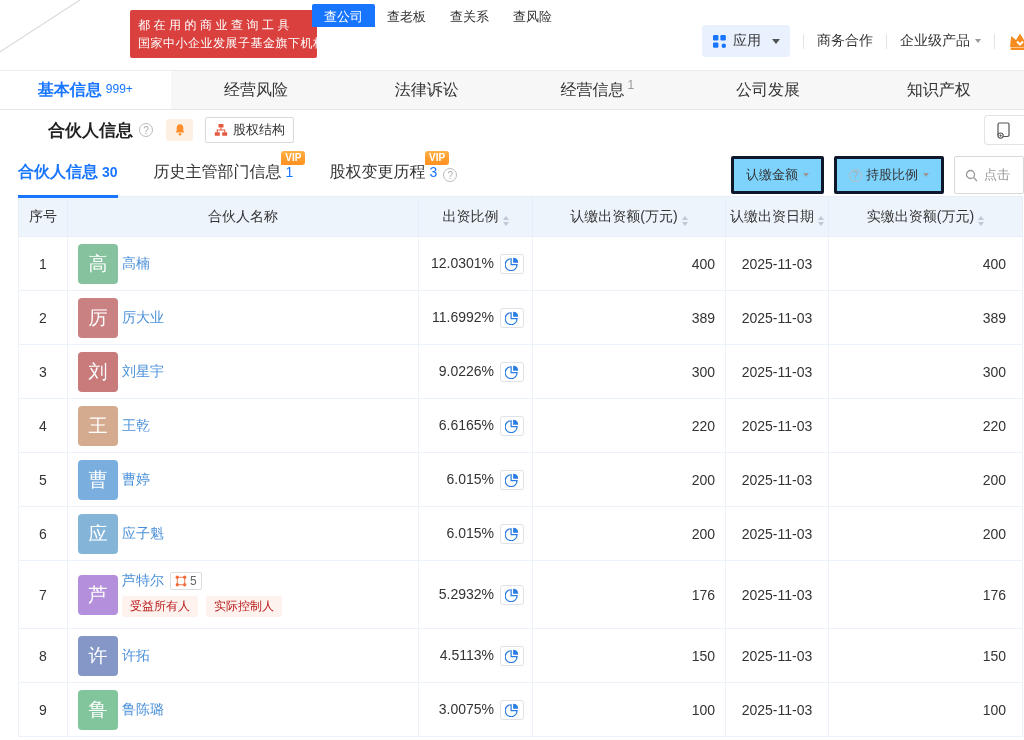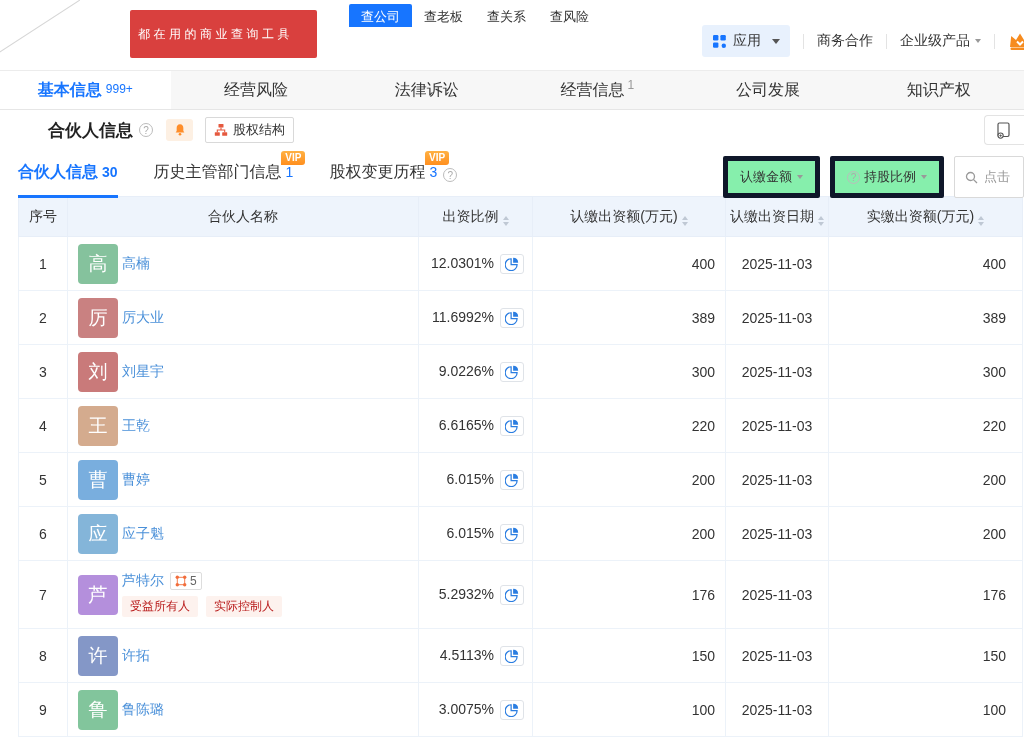--- a/index.html
+++ b/index.html
@@ -12,21 +12,21 @@
   .corner-fold { position:absolute; left:-4px; top:54px; width:100px; height:1px; background:#d6d6d6; transform:rotate(-33deg); transform-origin:left center; }
   .logo { position:absolute; left:6px; top:6px; width:118px; z-index:6; }
   .logo-swirl { display:block; margin-left:6px; }
   .logo-brand { font-size:26px; font-weight:bold; color:#2b2b2b; letter-spacing:2px; line-height:26px; margin-top:-2px; }
   .logo-domain { font-size:9px; font-weight:bold; color:#4a4a4a; letter-spacing:1.2px; margin-top:2px; }
 
   .promo { position:absolute; left:130px; top:10px; width:187px; height:48px; background:#d9403e; border-radius:2px; color:#fff; font-size:12px; display:flex; flex-direction:column; justify-content:center; padding:0 8px; }
   .promo-line1 { letter-spacing:3.5px; line-height:18px; white-space:nowrap; }
   .promo-line2 { letter-spacing:0.5px; line-height:18px; white-space:nowrap; }
 
-  .search-wrap { position:absolute; left:349px; top:4px; }
+  .search-wrap { position:absolute; left:312px; top:4px; }
   .search-tabs { display:flex; height:23px; }
   .search-tab { font-size:13px; color:#333; padding:4px 12px 0 12px; cursor:pointer; }
   .search-tab.active { background:#1775ff; color:#fff; padding-top:4px; border-radius:2px 2px 0 0; }
   .search-row { display:flex; align-items:center; }
   .search-box { position:relative; width:310px; }
   .search-input { width:310px; height:34px; border:2px solid #1775ff; border-radius:0; font-size:14px; color:#333; padding:0 30px 0 10px; outline:none; font-family:inherit; }
   .clear-btn { position:absolute; right:8px; top:9px; width:16px; height:16px; border-radius:50%; background:#c9ccd1; color:#fff; font-size:11px; line-height:16px; text-align:center; cursor:pointer; }
   .search-btn { width:74px; height:34px; margin-left:3px; background:#1775ff; color:#fff; border:none; font-size:14px; cursor:pointer; font-family:inherit; }
 
   .top-nav { position:absolute; right:-8px; top:24px; height:34px; display:flex; align-items:center; font-size:14px; color:#333; }
@@ -55,21 +55,21 @@
 
   
   .subtabs { position:relative; display:flex; align-items:flex-start; padding:16px 0 0 18px; height:50px; }
   .subtab { position:relative; display:flex; align-items:baseline; font-size:16px; color:#333; margin-right:36px; cursor:pointer; padding-bottom:12px; }
   .subtab.active { color:#1775ff; font-weight:bold; border-bottom:3px solid #1775ff; }
   .subtab .count { font-size:14px; color:#1775ff; margin-left:4px; font-weight:normal; }
   .subtab.active .count { font-weight:bold; }
   .vip-badge { position:absolute; top:-13px; right:-12px; background:linear-gradient(180deg,#ffb143,#ff8f1f); color:#fff; font-size:10px; font-weight:bold; line-height:14px; padding:0 4px; border-radius:3px 3px 3px 0; }
   .subtab .qmark { align-self:center; position:relative; top:1px; }
   .subtab-actions { position:absolute; right:0; top:10px; display:flex; gap:10px; }
-  .filter-btn { display:flex; align-items:center; border:5px solid #0f172a; border-radius:2px; background:#86efac; padding:7px 12px; font-size:13px; color:#333; cursor:pointer; font-family:inherit; white-space:nowrap; }
+  .filter-btn { display:flex; align-items:center; border:3px solid #0f172a; border-radius:2px; background:#7dd3fc; padding:7px 12px; font-size:13px; color:#333; cursor:pointer; font-family:inherit; white-space:nowrap; }
   .filter-btn .qmark { margin:0 4px 0 0; width:13px; height:13px; line-height:12px; }
   .mini-search { display:flex; align-items:center; gap:6px; border:1px solid #d9d9d9; border-radius:2px; background:#fff; padding:7px 10px; font-size:13px; color:#999; width:70px; cursor:text; }
 
   
   table.partners { border-collapse:collapse; margin-left:18px; width:1004px; table-layout:fixed; }
   .partners th { background:#eef4fc; font-weight:normal; font-size:14px; color:#333; height:40px; text-align:center; border:1px solid #e7eef8; }
   .partners td { border:1px solid #ecf2f9; font-size:14px; color:#333; height:54px; background:#fff; }
   .partners tr.tall td { height:68px; }
   td.c-index { text-align:center; }
   td.c-name { padding-left:10px; }
@@ -95,20 +95,21 @@
 <body>
 
 <div id="page">
 
   <div class="header">
     <div class="corner-fold"></div>
 
 
     <div class="promo">
       <div class="promo-line1">都在用的商业查询工具</div>
+      <div class="promo-line2">国家中小企业发展子基金旗下机构</div>
     </div>
 
     <div class="search-wrap">
       <div class="search-tabs" id="search-tabs">
           <div class="search-tab active">查公司</div>
           <div class="search-tab">查老板</div>
           <div class="search-tab">查关系</div>
           <div class="search-tab">查风险</div>
         </div>
     </div>

